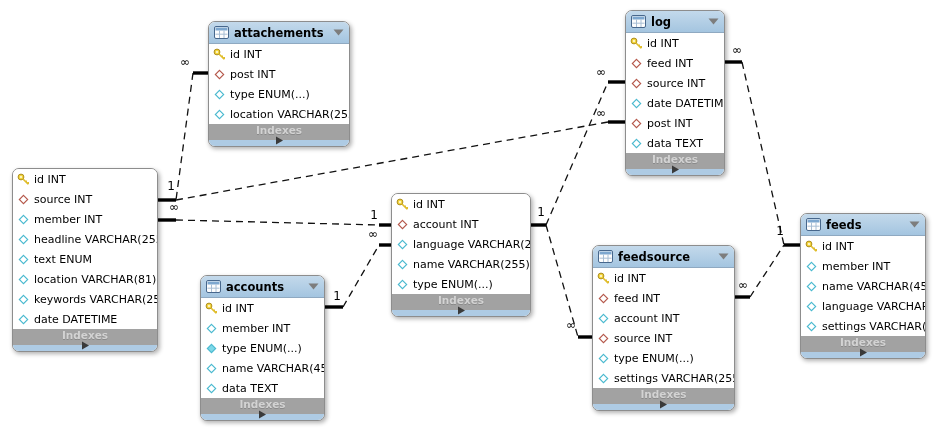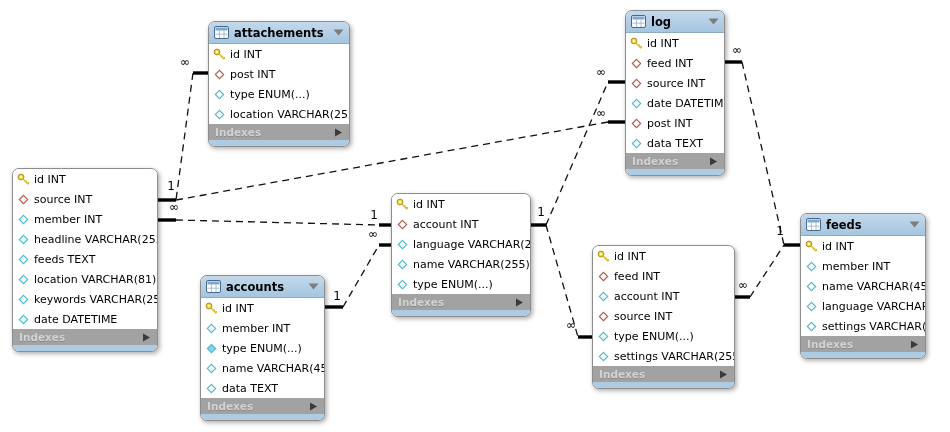--- a/index.html
+++ b/index.html
@@ -29,20 +29,21 @@
   .er-rows { background:#fff; }
   .col-row {
     height:20px; display:flex; align-items:center; gap:4px;
     padding:0 4px; font-size:11px; color:#000; white-space:nowrap; overflow:hidden;
   }
   .indexes {
     height:16px; box-sizing:border-box; background:#a2a2a2;
     display:flex; align-items:center; justify-content:space-between;
     padding:0 6px; font-size:10.5px; font-weight:bold; color:#d3d3d3;
     text-shadow:0 1px 0 #8a8a8a;
+    flex-direction:column;
   }
   .er-footer { height:6px; background:#aecbe4; }
 </style>
 </head>
 <body>
 
 <div id="canvas">
     <svg width="950" height="432" id="wires">
       <g>
         <polyline points="193,73 176,200" fill="none" stroke="#111111" stroke-width="1.3" stroke-dasharray="7 5"></polyline>
@@ -270,21 +271,21 @@
             </svg>
           </span>
           <span class="ctext">headline VARCHAR(255)</span>
         </div>
         <div class="col-row">
           <span class="cicon">
             <svg width="11" height="11" viewBox="0 0 11 11">
               <path d="M5.5 1.3 L9.7 5.5 L5.5 9.7 L1.3 5.5 Z" fill="#ffffff" stroke="#49b9cf" stroke-width="1.1"></path>
             </svg>
           </span>
-          <span class="ctext">feeds TEXT</span>
+          <span class="ctext">text ENUM</span>
         </div>
         <div class="col-row">
           <span class="cicon">
             <svg width="11" height="11" viewBox="0 0 11 11">
               <path d="M5.5 1.3 L9.7 5.5 L5.5 9.7 L1.3 5.5 Z" fill="#ffffff" stroke="#49b9cf" stroke-width="1.1"></path>
             </svg>
           </span>
           <span class="ctext">location VARCHAR(81)</span>
         </div>
         <div class="col-row">
@@ -433,20 +434,35 @@
         <span>Indexes</span>
         <span class="xarrow">
           <svg width="9" height="9" viewBox="0 0 9 9">
             <polygon points="1,0.5 8,4.5 1,8.5" fill="#3a3a3a"></polygon>
           </svg>
         </span>
       </div>
       <div class="er-footer"></div>
     </div>
     <div class="er-table" style="left: 592px; top: 245px; width: 143px;">
+      <div class="er-header">
+        <span class="hicon">
+          <svg width="15" height="13" viewBox="0 0 15 13">
+            <rect x="0.5" y="0.5" width="14" height="12" rx="1.5" fill="#fdfdfd" stroke="#47678c"></rect>
+            <rect x="1.5" y="1.5" width="12" height="3" fill="#7da7cf"></rect>
+            <path d="M5.5 4.5 V12 M10 4.5 V12 M1.5 8.2 H13.5" stroke="#a8bed4" stroke-width="1" fill="none"></path>
+          </svg>
+        </span>
+        <span class="er-title">feedsource</span>
+        <span class="tri">
+          <svg width="11" height="9" viewBox="0 0 11 9">
+            <polygon points="0.5,1.5 10.5,1.5 5.5,7.5" fill="#7d7d7d"></polygon>
+          </svg>
+        </span>
+      </div>
       <div class="er-rows">
         <div class="col-row">
           <span class="cicon">
             <svg width="13" height="13" viewBox="0 0 13 13">
               <circle cx="4" cy="4" r="2.9" fill="#f5d73e" stroke="#ad8d1f" stroke-width="1"></circle>
               <circle cx="4" cy="4" r="0.9" fill="#fff"></circle>
               <path d="M6 6 L11.2 11.2 M11.2 11.2 L11.2 8.9 M9.2 9.2 L9.2 7.5" stroke="#e0bd2c" stroke-width="1.6" fill="none"></path>
             </svg>
           </span>
           <span class="ctext">id INT</span>

